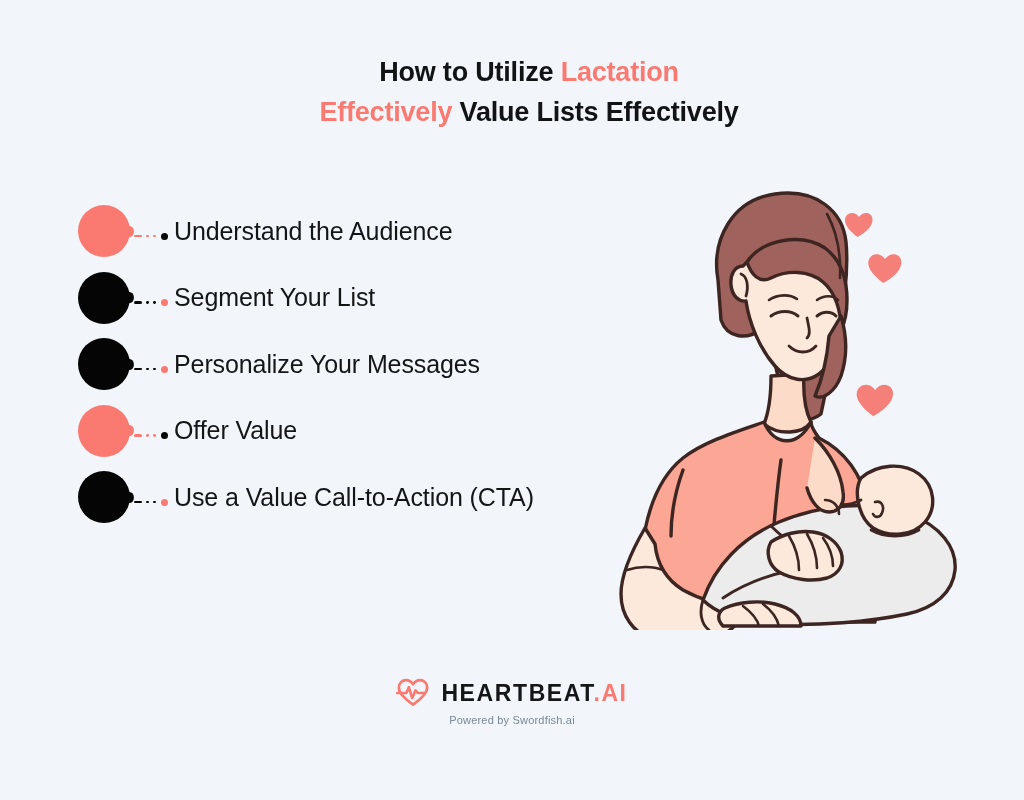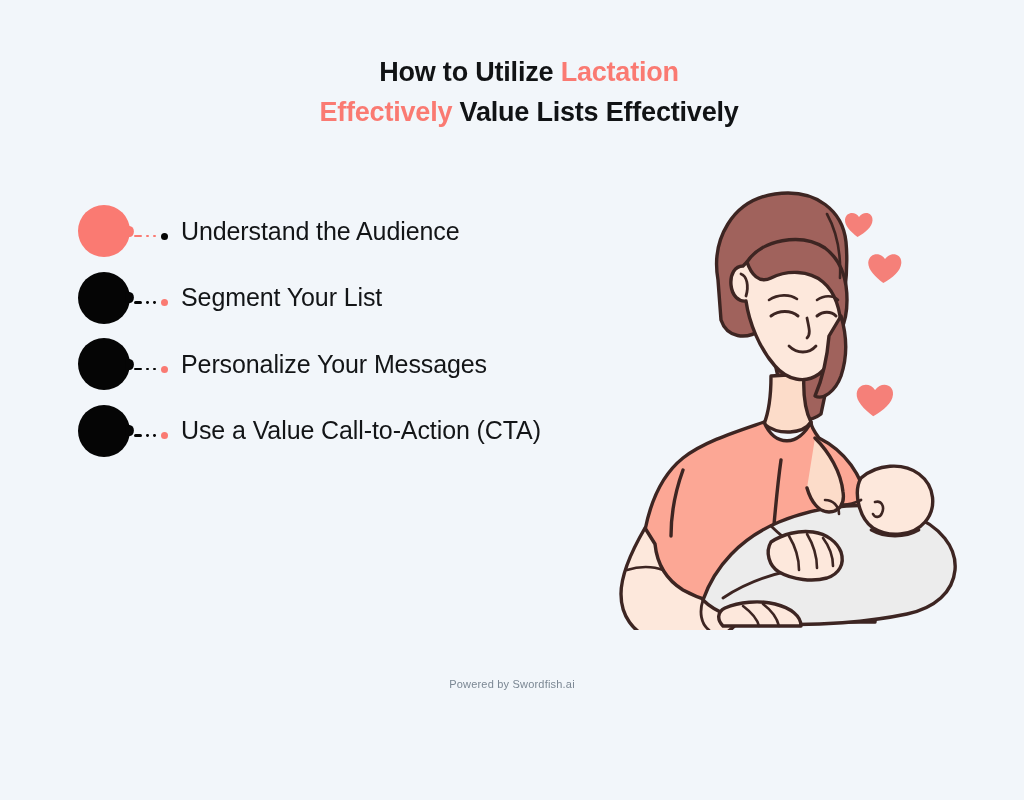--- a/index.html
+++ b/index.html
@@ -105,21 +105,20 @@
     left: 96px;
     top: 0;
     height: 66.5px;
     display: flex;
     align-items: center;
     font-size: 25px;
     font-weight: normal;
     color: #131517;
     letter-spacing: -0.1px;
     white-space: nowrap;
-    margin-left: 7px;
   }
 
   
   #illustration {
     position: absolute;
     left: 575px;
     top: 170px;
     width: 400px;
     height: 460px;
   }
@@ -143,21 +142,21 @@
   #logo-heart { width: 34px; height: 30px; display: block; }
   #logo-wordmark {
     font-size: 23px;
     font-weight: bold;
     letter-spacing: 1.6px;
     color: #141618;
     line-height: 1;
   }
   #logo-wordmark .ai { color: #fa7a72; }
   #logo-tagline {
-    margin-top: 0;
+    margin-top: 6px;
     font-size: 11px;
     color: #7b8793;
     letter-spacing: 0.2px;
   }
 </style>
 </head>
 <body>
 
 <div id="infographic">
 
@@ -195,20 +194,30 @@
       <div class="step-marker dark"></div>
       <div class="step-connector">
         <span class="conn-dash c-dark"></span>
         <span class="conn-dot c-dark"></span>
         <span class="conn-dot c-dark"></span>
         <span class="conn-end c-coral"></span>
       </div>
       <div class="step-label">Personalize Your Messages</div>
     </div>
 
+    <div class="step-row">
+      <div class="step-marker coral"></div>
+      <div class="step-connector">
+        <span class="conn-dash c-coral"></span>
+        <span class="conn-dot c-coral"></span>
+        <span class="conn-dot c-coral"></span>
+        <span class="conn-end c-dark"></span>
+      </div>
+      <div class="step-label">Offer Value</div>
+    </div>
 
     <div class="step-row">
       <div class="step-marker dark"></div>
       <div class="step-connector">
         <span class="conn-dash c-dark"></span>
         <span class="conn-dot c-dark"></span>
         <span class="conn-dot c-dark"></span>
         <span class="conn-end c-coral"></span>
       </div>
       <div class="step-label">Use a Value Call-to-Action (CTA)</div>
@@ -315,16 +324,25 @@
         <path d="M150,438 C164,432 184,430 200,434 C216,438 226,446 226,456
                  L148,456 C142,450 142,442 150,438 Z" fill="#fde8dc" stroke="#3d2522"></path>
         <path d="M168,436 C176,442 182,448 184,456" fill="none" stroke="#3d2522" stroke-width="2.6"></path>
         <path d="M188,434 C196,440 202,448 204,456" fill="none" stroke="#3d2522" stroke-width="2.6"></path>
 
       </g>
     </svg>
   </div>
 
   <div id="logo-block">
+    <div id="logo-main">
+      <svg id="logo-heart" viewBox="0 0 40 36">
+        <path d="M20,32 C10,25 3,18.5 3,11.5 C3,6 7,2.5 11.5,2.5
+                 C15,2.5 18.2,4.6 20,7.6 C21.8,4.6 25,2.5 28.5,2.5
+                 C33,2.5 37,6 37,11.5 C37,18.5 30,25 20,32 Z" fill="none" stroke="#fa7a72" stroke-width="3.2" stroke-linecap="round" stroke-linejoin="round"></path>
+        <path d="M1,18 L12,18 L15,11 L19,24 L23,15 L26,18 L34,18" fill="none" stroke="#fa7a72" stroke-width="3.2" stroke-linecap="round" stroke-linejoin="round"></path>
+      </svg>
+      <div id="logo-wordmark"><span>HEARTBEAT</span><span class="ai">.AI</span></div>
+    </div>
     <div id="logo-tagline">Powered by Swordfish.ai</div>
   </div>
 
 </div>
 
 </body></html>

